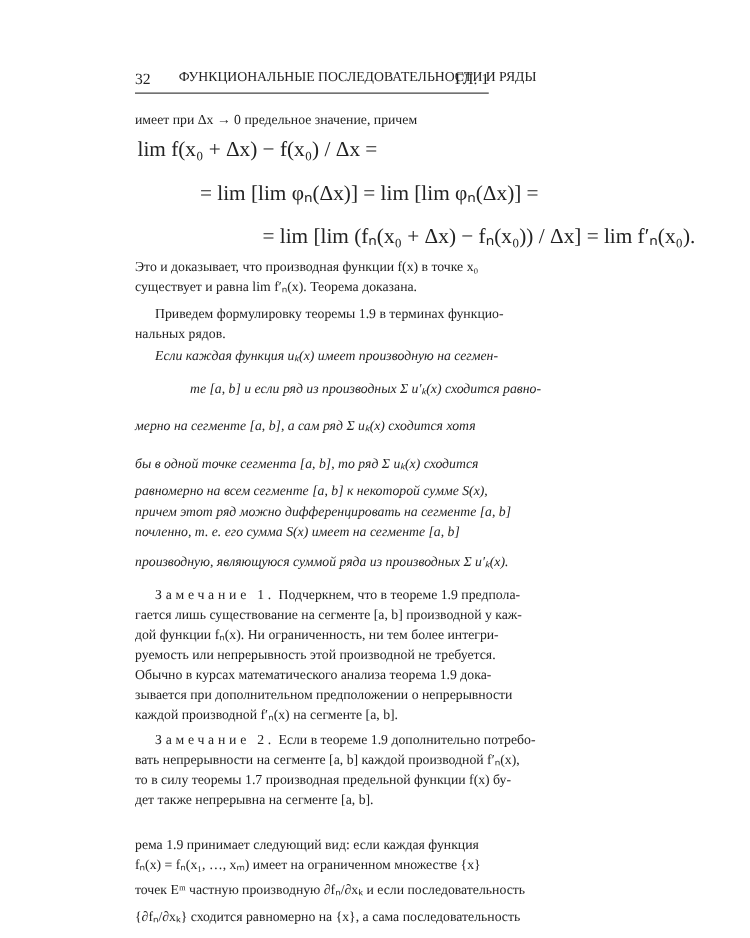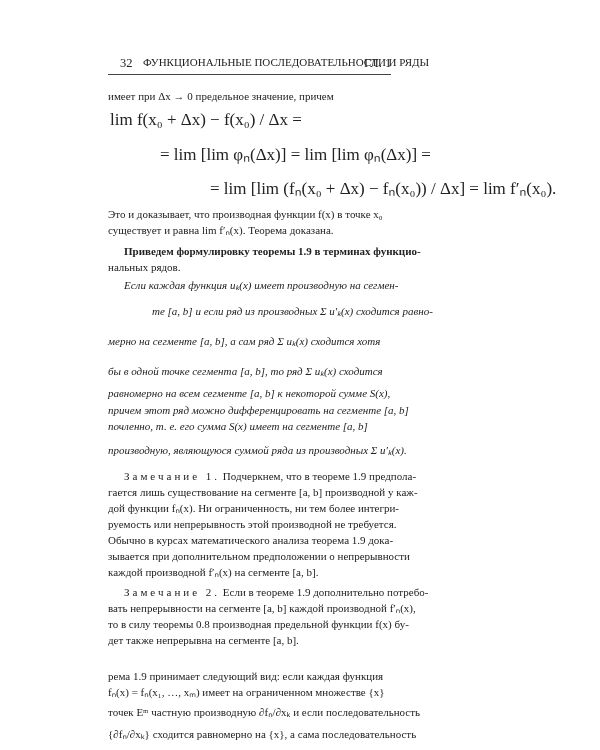--- a/index.html
+++ b/index.html
@@ -17,34 +17,34 @@
       line-height: 16px;
     }
     .it { font-style: italic; }
     .sp { letter-spacing: 3px; }
     .formula { position: absolute; font-family: Liberation Serif, serif; font-size: 17px; white-space: nowrap; }
   </style>
 </head>
 <body>
 
 <div class="page">
-  <span class="hdr" style="left:108px;margin-left:12px;">32</span>
+  <span class="hdr" style="left:108px;">32</span>
   <span class="hdr" style="left:143px; font-size:11px;">ФУНКЦИОНАЛЬНЫЕ ПОСЛЕДОВАТЕЛЬНОСТИ И РЯДЫ</span>
   <span class="hdr" style="left:364px;">ГЛ. 1</span>
   <div class="rule"></div>
 
   <div class="line" style="top:88px;">имеет при Δx → 0 предельное значение, причем</div>
 
   <div class="formula" style="left:110px; top:110px;">lim f(x₀ + Δx) − f(x₀) / Δx =</div>
   <div class="formula" style="left:160px; top:142px;">= lim [lim φₙ(Δx)] = lim [lim φₙ(Δx)] =</div>
   <div class="formula" style="left:210px; top:176px;">= lim [lim (fₙ(x₀ + Δx) − fₙ(x₀)) / Δx] = lim f′ₙ(x₀).</div>
 
   <div class="line" style="top:206px;">Это и доказывает, что производная функции f(x) в точке x₀</div>
   <div class="line" style="top:222px;">существует и равна lim f′ₙ(x). Теорема доказана.</div>
-  <div class="line" style="top:243px; left:124px;font-weight:bold;">Приведем формулировку теоремы 1.9 в терминах функцио-</div>
+  <div class="line" style="top:243px; left:124px;">Приведем формулировку теоремы 1.9 в терминах функцио-</div>
   <div class="line" style="top:259px;">нальных рядов.</div>
 
   <div class="line it" style="top:277px; left:124px;">Если каждая функция uₖ(x) имеет производную на сегмен-</div>
   <div class="line it" style="top:303px;margin-left:44px;">те [a, b] и если ряд из производных Σ u′ₖ(x) сходится равно-</div>
   <div class="line it" style="top:333px;">мерно на сегменте [a, b], а сам ряд Σ uₖ(x) сходится хотя</div>
   <div class="line it" style="top:363px;">бы в одной точке сегмента [a, b], то ряд Σ uₖ(x) сходится</div>
   <div class="line it" style="top:385px;">равномерно на всем сегменте [a, b] к некоторой сумме S(x),</div>
   <div class="line it" style="top:402px;">причем этот ряд можно дифференцировать на сегменте [a, b]</div>
   <div class="line it" style="top:442px;">производную, являющуюся суммой ряда из производных Σ u′ₖ(x).</div>
   <div class="line it" style="top:418px;">почленно, т. е. его сумма S(x) имеет на сегменте [a, b]</div>
@@ -58,20 +58,20 @@
   <div class="line" style="top:516px;">руемость или непрерывность этой производной не требуется.</div>
   <div class="line" style="top:532px;">Обычно в курсах математического анализа теорема 1.9 дока-</div>
   <div class="line" style="top:548px;">зывается при дополнительном предположении о непрерывности</div>
   <div class="line" style="top:564px;">каждой производной f′ₙ(x) на сегменте [a, b].</div>
 
   <div class="line" style="top:584px; left:124px;">
     <span class="sp">Замечание 2.</span>
     <span>Если в теореме 1.9 дополнительно потребо-</span>
   </div>
   <div class="line" style="top:600px;">вать непрерывности на сегменте [a, b] каждой производной f′ₙ(x),</div>
-  <div class="line" style="top:616px;">то в силу теоремы 0.8 производная предельной функции f(x) бу-</div>
+  <div class="line" style="top:616px;">то в силу теоремы 1.7 производная предельной функции f(x) бу-</div>
   <div class="line" style="top:632px;">дет также непрерывна на сегменте [a, b].</div>
 
   <div class="line" style="top:668px;">рема 1.9 принимает следующий вид: если каждая функция</div>
   <div class="line" style="top:684px;">fₙ(x) = fₙ(x₁, …, xₘ) имеет на ограниченном множестве {x}</div>
   <div class="line" style="top:704px;">точек Eᵐ частную производную ∂fₙ/∂xₖ и если последовательность</div>
   <div class="line" style="top:726px;">{∂fₙ/∂xₖ} сходится равномерно на {x}, а сама последовательность</div>
 </div>
 
 </body></html>

